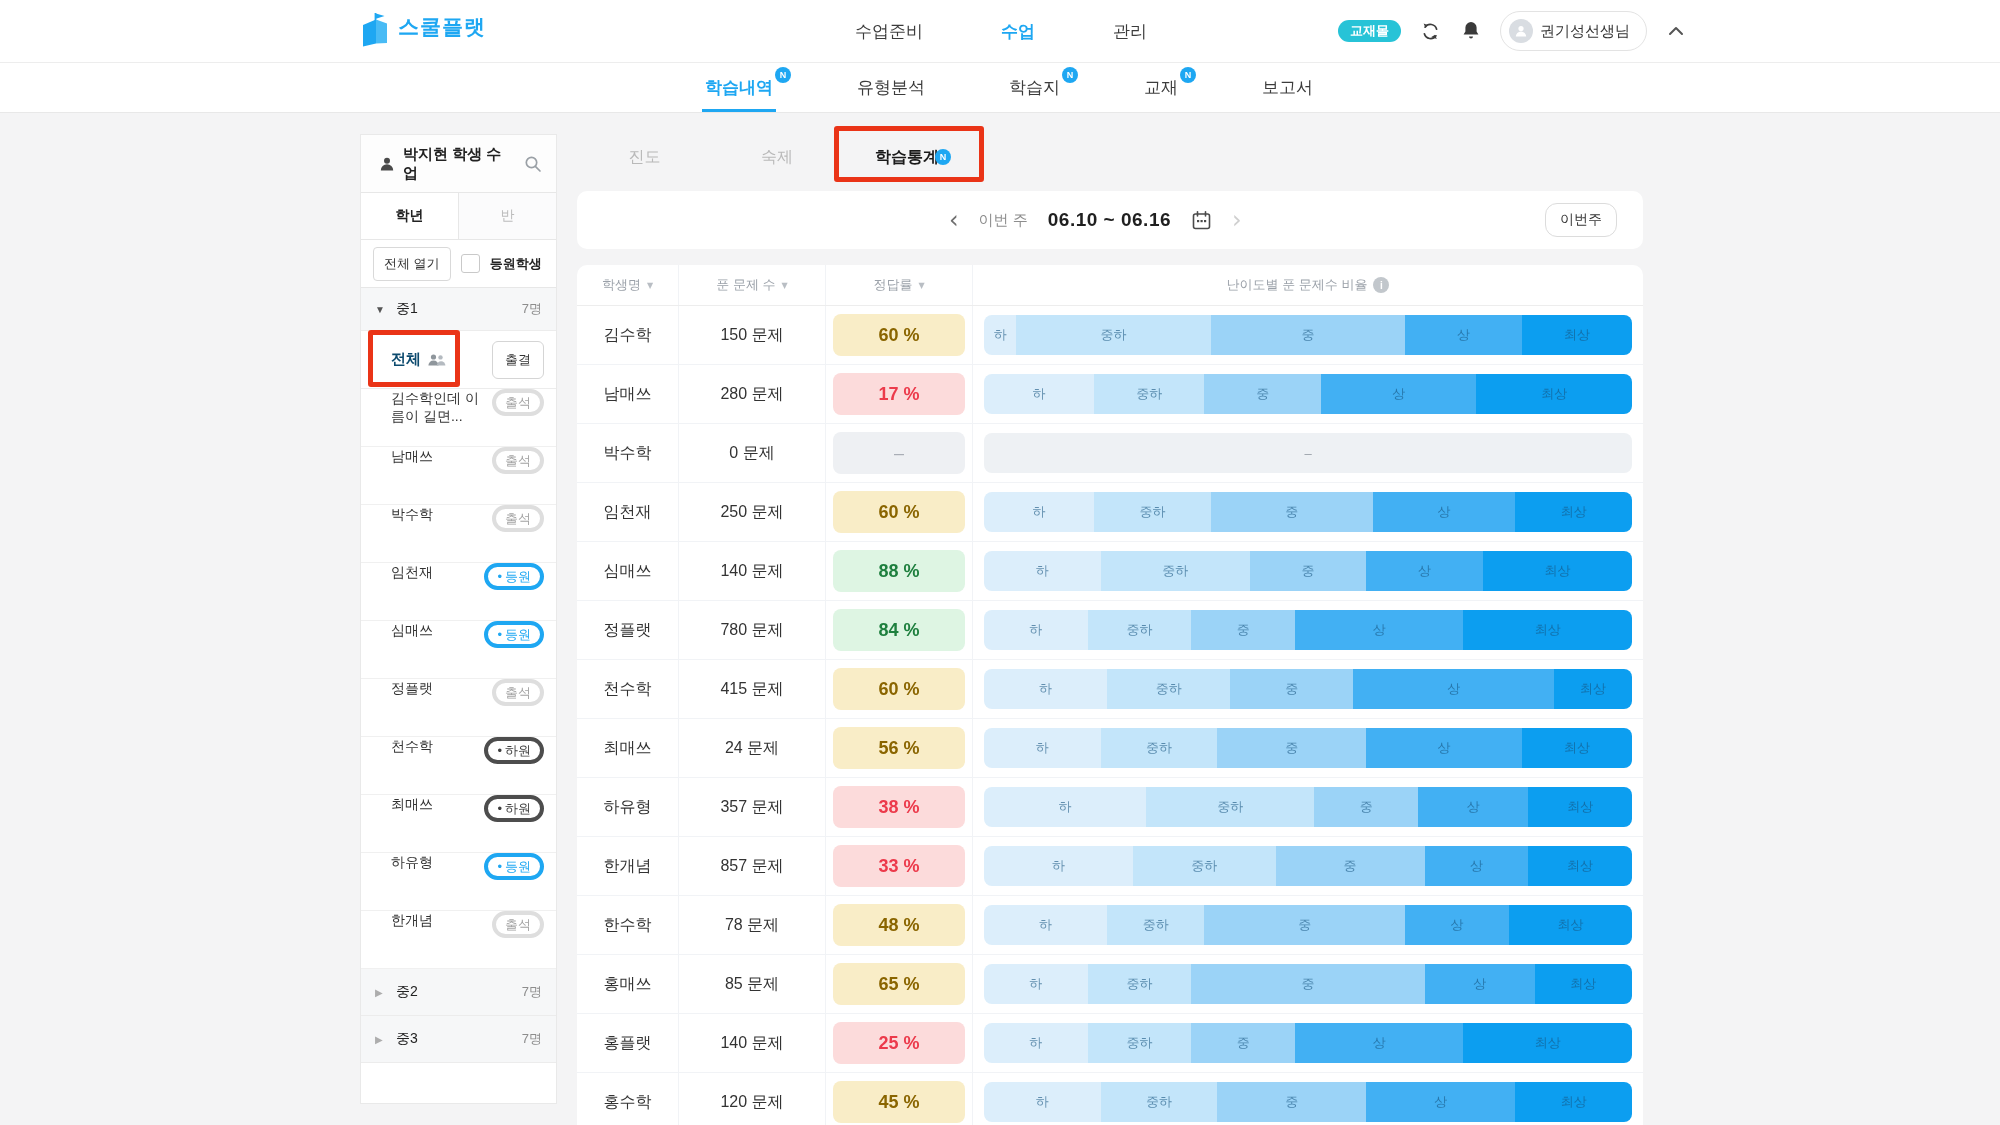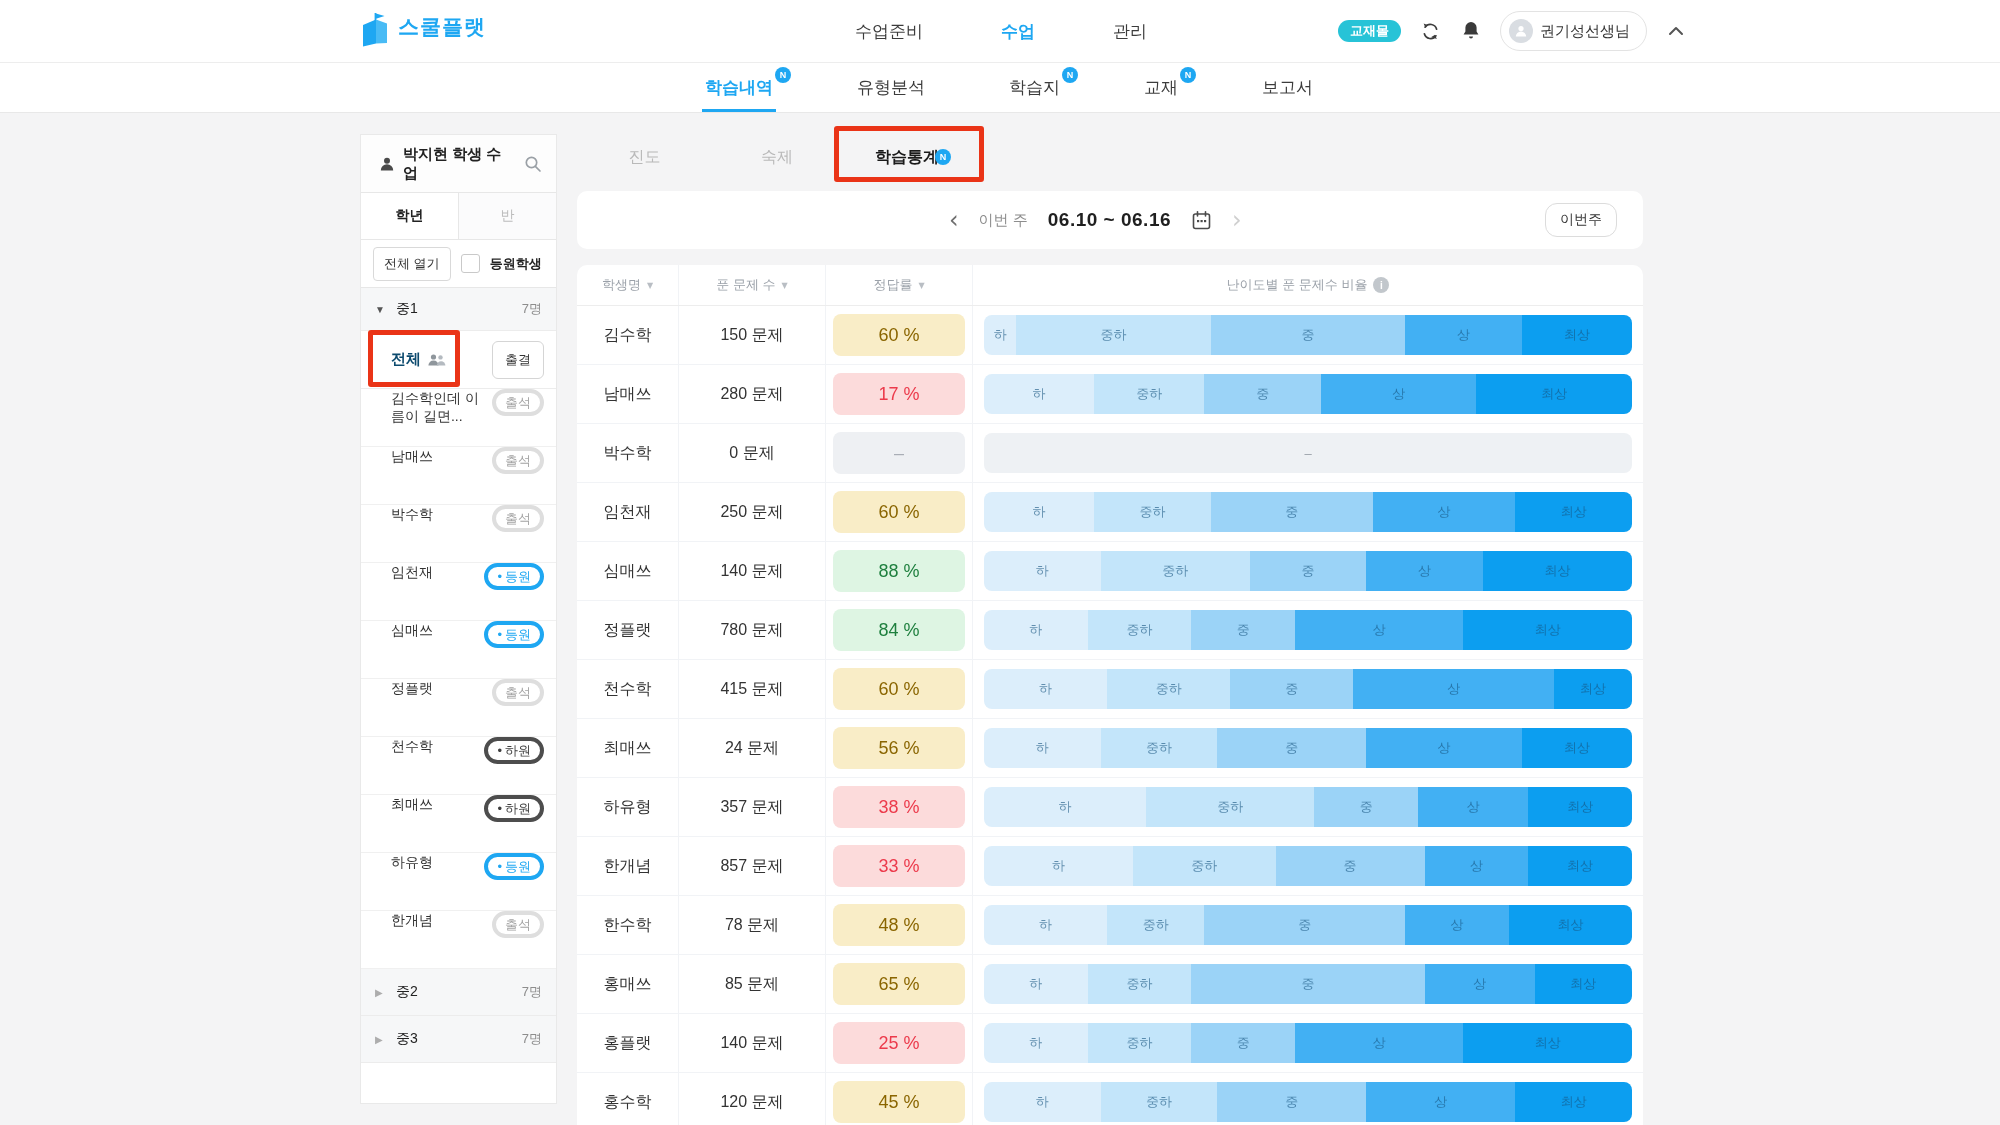--- a/index.html
+++ b/index.html
@@ -79,21 +79,21 @@
   .th{display:flex;align-items:center;justify-content:center;gap:6px;font-size:13px;color:#9ba1a9;border-right:1px solid #f1f3f6;box-sizing:border-box}
   .th:last-child{border-right:none}
   .sort-arrow{font-size:8px;color:#b9bec4;font-family:"DejaVu Sans",sans-serif}
   .w-name{width:102px}.w-count{width:147px}.w-rate{width:147px}.w-bar{width:670px}
   .t-row{display:flex;height:58px;border-bottom:1px solid #f1f3f6;align-items:center}
   .td{height:100%;display:flex;align-items:center;justify-content:center;border-right:1px solid #f1f3f6;box-sizing:border-box}
   .td:last-child{border-right:none}
   .td.name{font-size:16px;color:#333}
   .td.count{font-size:16px;color:#333}
   .pill-rate{min-width:132px;height:42px;border-radius:8px;display:flex;align-items:center;justify-content:center;
-    font-size:18px;font-weight:normal;box-sizing:border-box}
+    font-size:18px;font-weight:bold;box-sizing:border-box}
   .pill-rate.c-yellow{background:#f9edc7;color:#8a6500}
   .pill-rate.c-red{background:#fcdbdb;color:#ec3a4b}
   .pill-rate.c-green{background:#def5e3;color:#1e7f3e}
   .pill-rate.c-gray{background:#eef0f3;color:#a9aeb6;font-weight:normal}
   .bar{display:flex;width:648px;height:40px;border-radius:8px;overflow:hidden}
   .seg{display:flex;align-items:center;justify-content:center;overflow:hidden;height:100%}
   .seg-label{font-size:13px;color:rgba(23,84,128,.62);white-space:nowrap}
   .seg-none .seg-label{color:#9aa1a9}
   .info-i{width:16px;height:16px;border-radius:50%;background:#c2c7cc;color:#fff;font-size:10px;font-weight:bold;
     display:flex;align-items:center;justify-content:center;font-style:normal;cursor:pointer}

